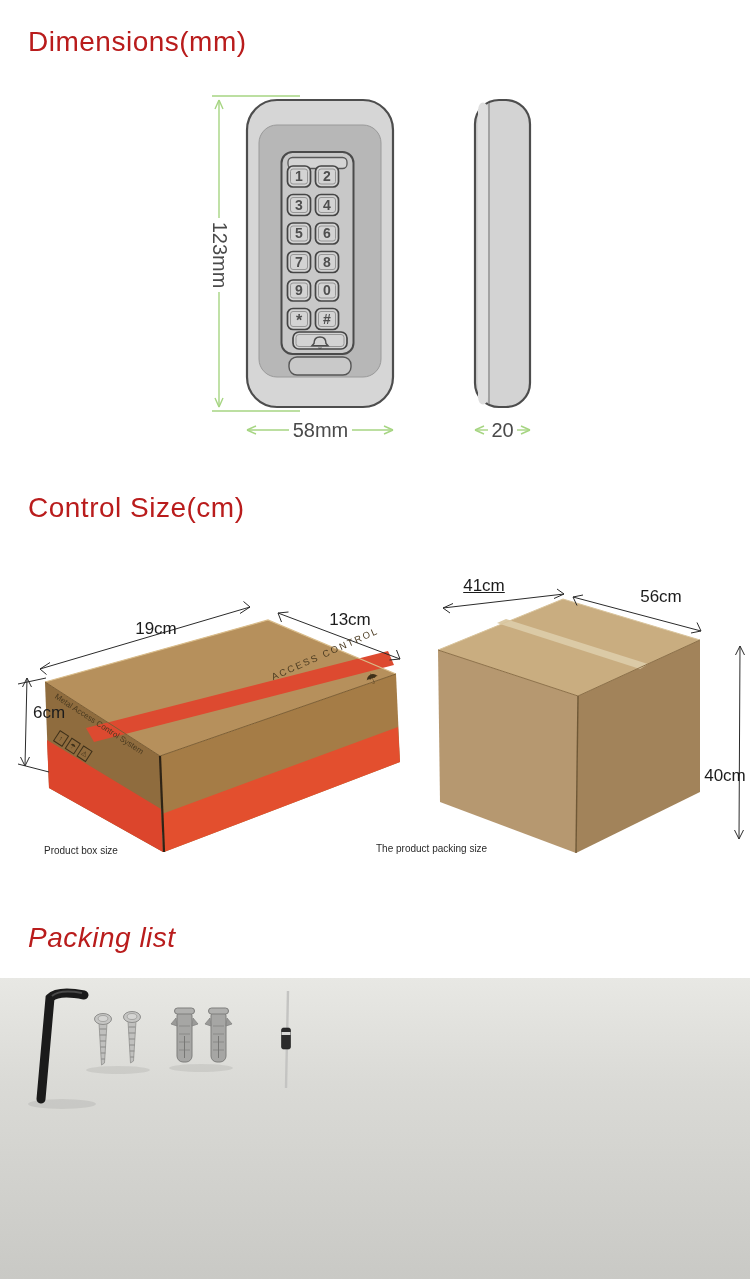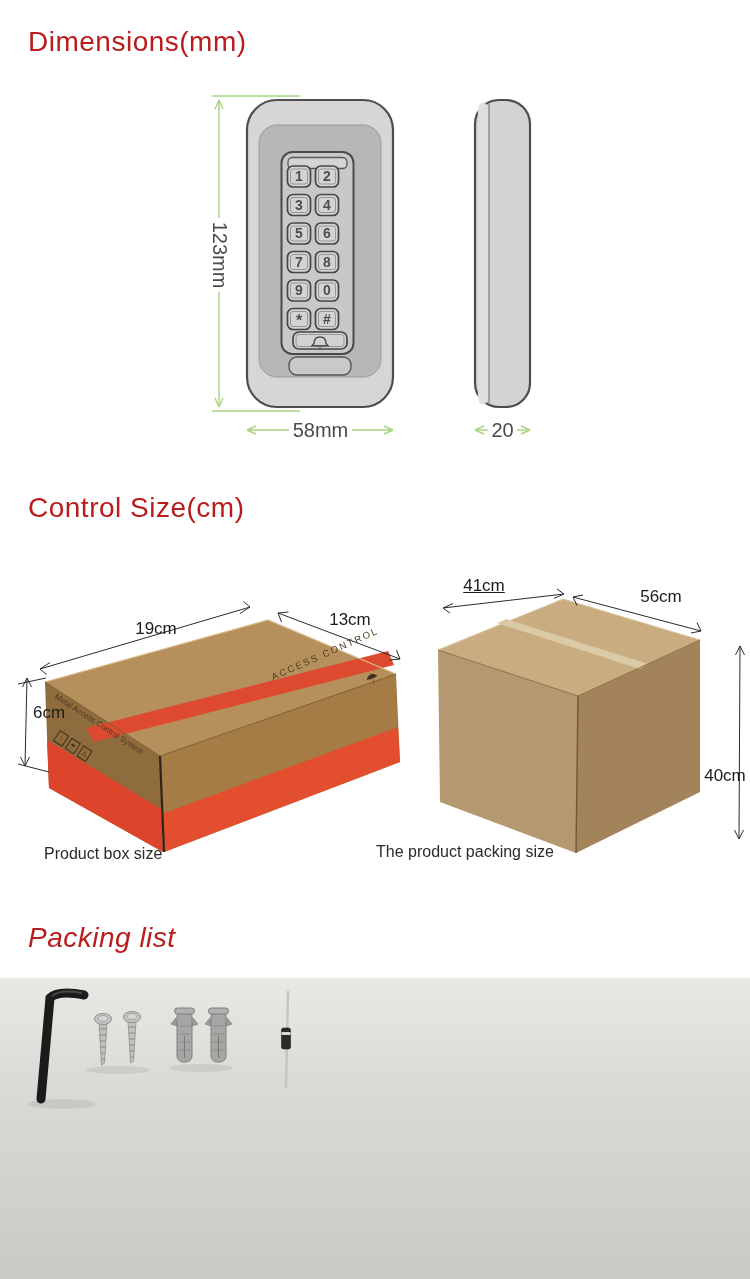--- a/index.html
+++ b/index.html
@@ -1,21 +1,21 @@
 <!DOCTYPE html>
 <html><head>
 <meta charset="utf-8">
 <style>
   html,body{margin:0;padding:0;background:#fff;}
   #page{position:relative;width:750px;height:1279px;background:#ffffff;overflow:hidden;
         font-family:"Liberation Sans",sans-serif;}
   .abs{position:absolute;}
   .h-green{font-size:28px;color:#b91c1c;font-weight:400;letter-spacing:.5px;}
   .dim-label{font-size:17px;color:#1c1c1c;text-align:center;}
-  .caption{font-size:16px;color:#2a2a2a;}
+  .caption{font-size:10px;color:#2a2a2a;}
   .boxprint{color:#4a3a20;}
   
   #photo{left:0;top:978px;width:750px;height:301px;
          background:linear-gradient(180deg,#e8e8e4 0%,#dadad6 35%,#c9c9c5 100%);}
 </style>
 </head>
 <body>
 
 <div id="page">
 

